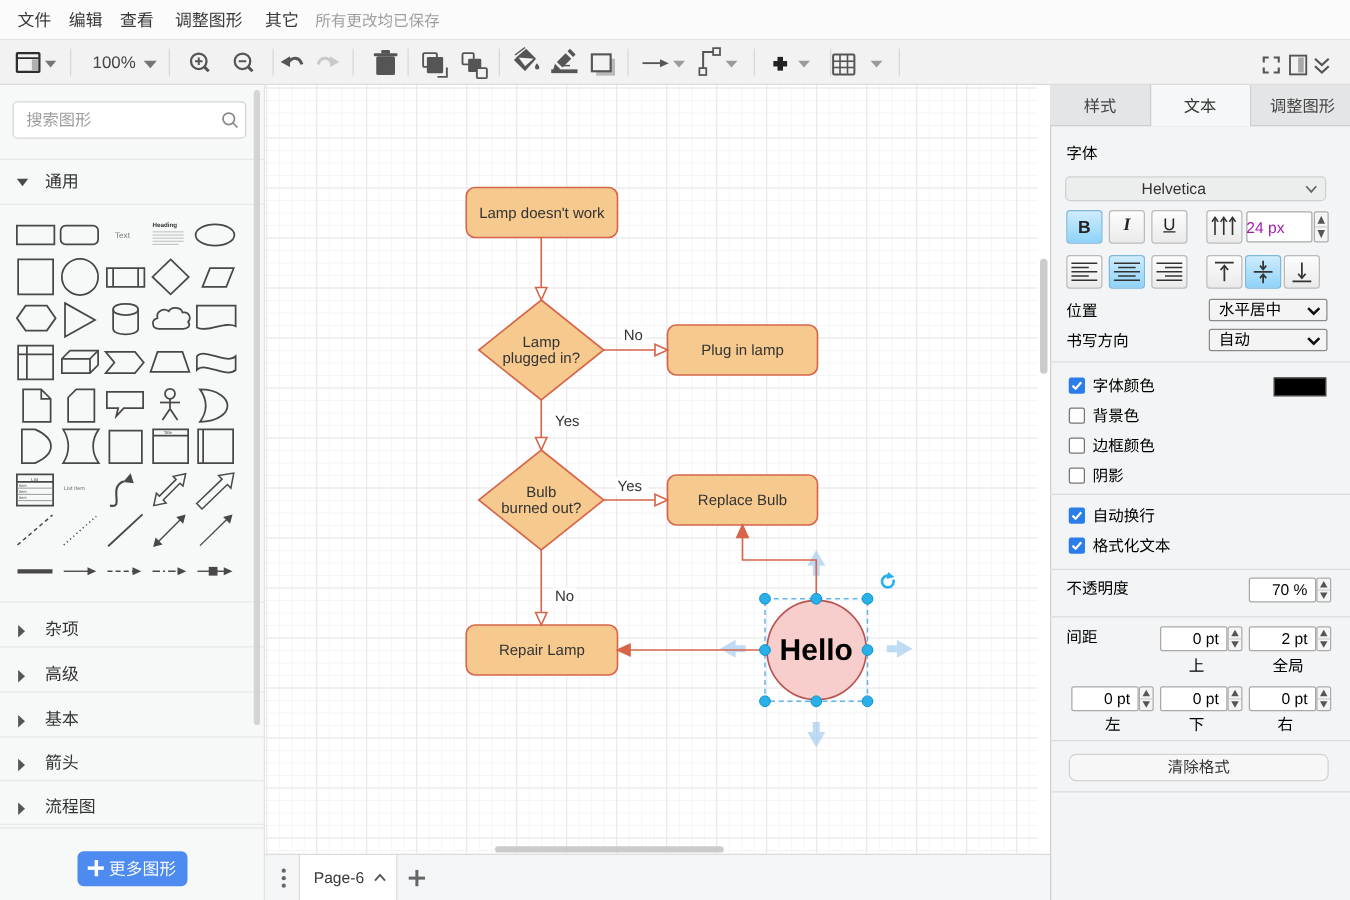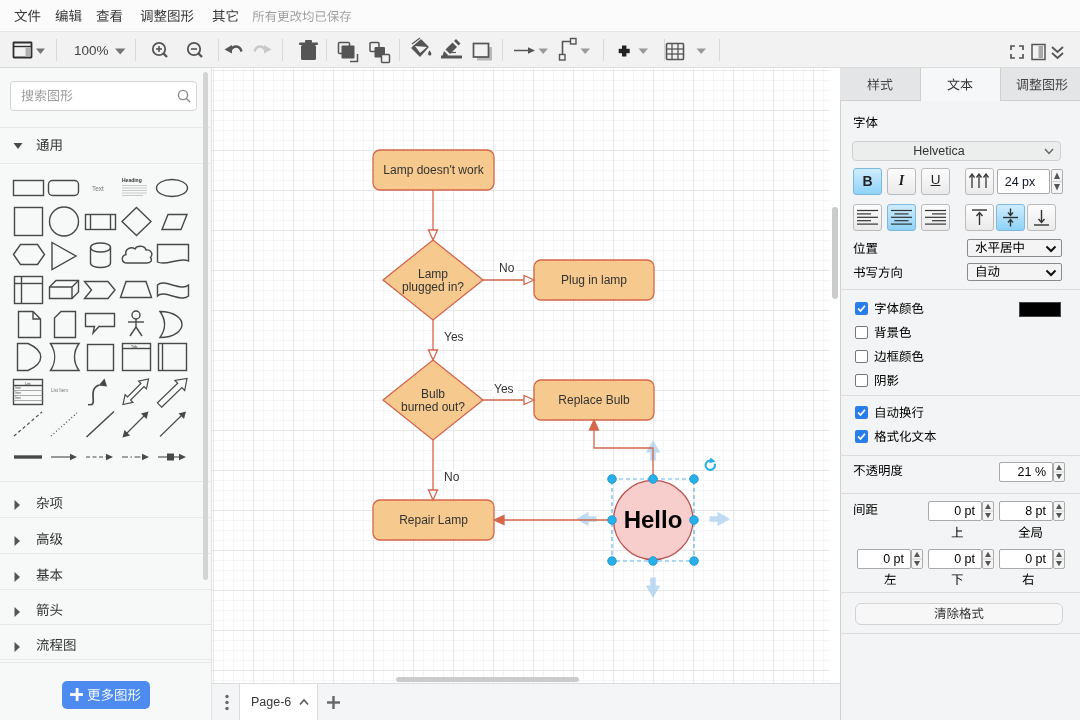--- a/index.html
+++ b/index.html
@@ -613,21 +613,21 @@
 <div class="abs" style="left:965px;top:168px;width:29px;height:27px;background:linear-gradient(#fdfdfd,#eaeaea);border:1px solid #bababa;border-radius:3px"></div>
 <svg class="abs" style="left:969px;top:172px" width="22" height="19" fill="none" stroke="#333" stroke-width="1.3">
     <line x1="3" y1="3" x2="3" y2="16"></line>
     <path d="M0.5 5.5 L3 2 L5.5 5.5"></path>
     <line x1="10" y1="3" x2="10" y2="16"></line>
     <path d="M7.5 5.5 L10 2 L12.5 5.5"></path>
     <line x1="17" y1="3" x2="17" y2="16"></line>
     <path d="M14.5 5.5 L17 2 L19.5 5.5"></path>
   </svg>
 <div class="abs" style="left:997px;top:169px;width:53px;height:25px;background:#fff;border:1px solid #a9a9a9;border-radius:2px"></div>
-<div class="abs" style="left:997px;top:175px;width:46px;text-align:center;font-size:12.5px;color:#0f172a">24 px</div>
+<div class="abs" style="left:997px;top:175px;width:46px;text-align:left;font-size:12.5px;color:#a21caf">24 px</div>
 <div class="abs" style="left:1051px;top:169px;width:12px;height:25px;background:#f5f5f5;border:1px solid #adadad;border-radius:2px"></div>
 <svg class="abs" style="left:1051px;top:169px" width="12" height="25">
     <line x1="1" y1="12.5" x2="11" y2="12.5" stroke="#cfcfcf" stroke-width="1"></line>
     <path d="M6 3.5 L9 10.0 L3 10.0 Z" fill="#555"></path>
     <path d="M6 21.5 L9 15.0 L3 15.0 Z" fill="#555"></path>
   </svg>
 <div class="abs" style="left:853px;top:204px;width:29px;height:27px;background:linear-gradient(#fdfdfd,#eaeaea);border:1px solid #bababa;border-radius:3px"></div>
 <div class="abs" style="left:887px;top:204px;width:29px;height:27px;background:linear-gradient(#cfecfd,#8ed3f8);border:1px solid #7fb8dd;border-radius:3px"></div>
 <div class="abs" style="left:921px;top:204px;width:29px;height:27px;background:linear-gradient(#fdfdfd,#eaeaea);border:1px solid #bababa;border-radius:3px"></div>
 <svg class="abs" style="left:857px;top:209px" width="21" height="17" stroke="#333" stroke-width="1.2">
@@ -752,42 +752,42 @@
     <use href="#c672c" x="4"></use>
   </svg>
 <div class="abs" style="left:840px;top:455px;width:240px;height:1px;background:#dcdcdd"></div>
 <svg style="position:absolute;left:853px;top:464px;overflow:visible" width="50" height="13.2" viewBox="0 -0.88 4 1.06" fill="#000">
     <use href="#c4e0d" x="0"></use>
     <use href="#c900f" x="1"></use>
     <use href="#c660e" x="2"></use>
     <use href="#c5ea6" x="3"></use>
   </svg>
 <div class="abs" style="left:999px;top:462px;width:54px;height:20px;background:#fff;border:1px solid #a9a9a9;border-radius:2px"></div>
-<div class="abs" style="left:999px;top:465px;width:47px;text-align:right;font-size:12.5px;color:#000">21 %</div>
+<div class="abs" style="left:999px;top:465px;width:47px;text-align:right;font-size:12.5px;color:#000">70 %</div>
 <div class="abs" style="left:1053px;top:462px;width:12px;height:20px;background:#f5f5f5;border:1px solid #adadad;border-radius:2px"></div>
 <svg class="abs" style="left:1053px;top:462px" width="12" height="20">
     <line x1="1" y1="10.0" x2="11" y2="10.0" stroke="#cfcfcf" stroke-width="1"></line>
     <path d="M6 2.8 L9 8.0 L3 8.0 Z" fill="#555"></path>
     <path d="M6 17.2 L9 12.0 L3 12.0 Z" fill="#555"></path>
   </svg>
 <div class="abs" style="left:840px;top:493px;width:240px;height:1px;background:#dcdcdd"></div>
 <svg style="position:absolute;left:853px;top:503px;overflow:visible" width="25" height="13.2" viewBox="0 -0.88 2 1.06" fill="#000">
     <use href="#c95f4" x="0"></use>
     <use href="#c8ddd" x="1"></use>
   </svg>
 <div class="abs" style="left:928px;top:501px;width:54px;height:20px;background:#fff;border:1px solid #a9a9a9;border-radius:2px"></div>
 <div class="abs" style="left:928px;top:504px;width:47px;text-align:right;font-size:12.5px;color:#000">0 pt</div>
 <div class="abs" style="left:982px;top:501px;width:12px;height:20px;background:#f5f5f5;border:1px solid #adadad;border-radius:2px"></div>
 <svg class="abs" style="left:982px;top:501px" width="12" height="20">
     <line x1="1" y1="10.0" x2="11" y2="10.0" stroke="#cfcfcf" stroke-width="1"></line>
     <path d="M6 2.8 L9 8.0 L3 8.0 Z" fill="#555"></path>
     <path d="M6 17.2 L9 12.0 L3 12.0 Z" fill="#555"></path>
   </svg>
 <div class="abs" style="left:999px;top:501px;width:54px;height:20px;background:#fff;border:1px solid #a9a9a9;border-radius:2px"></div>
-<div class="abs" style="left:999px;top:504px;width:47px;text-align:right;font-size:12.5px;color:#000">8 pt</div>
+<div class="abs" style="left:999px;top:504px;width:47px;text-align:right;font-size:12.5px;color:#000">2 pt</div>
 <div class="abs" style="left:1053px;top:501px;width:12px;height:20px;background:#f5f5f5;border:1px solid #adadad;border-radius:2px"></div>
 <svg class="abs" style="left:1053px;top:501px" width="12" height="20">
     <line x1="1" y1="10.0" x2="11" y2="10.0" stroke="#cfcfcf" stroke-width="1"></line>
     <path d="M6 2.8 L9 8.0 L3 8.0 Z" fill="#555"></path>
     <path d="M6 17.2 L9 12.0 L3 12.0 Z" fill="#555"></path>
   </svg>
 <svg style="position:absolute;left:951px;top:526px;overflow:visible" width="12.5" height="13.2" viewBox="0 -0.88 1 1.06" fill="#000">
     <use href="#c4e0a" x="0"></use>
   </svg>
 <svg style="position:absolute;left:1018px;top:526px;overflow:visible" width="25" height="13.2" viewBox="0 -0.88 2 1.06" fill="#000">

